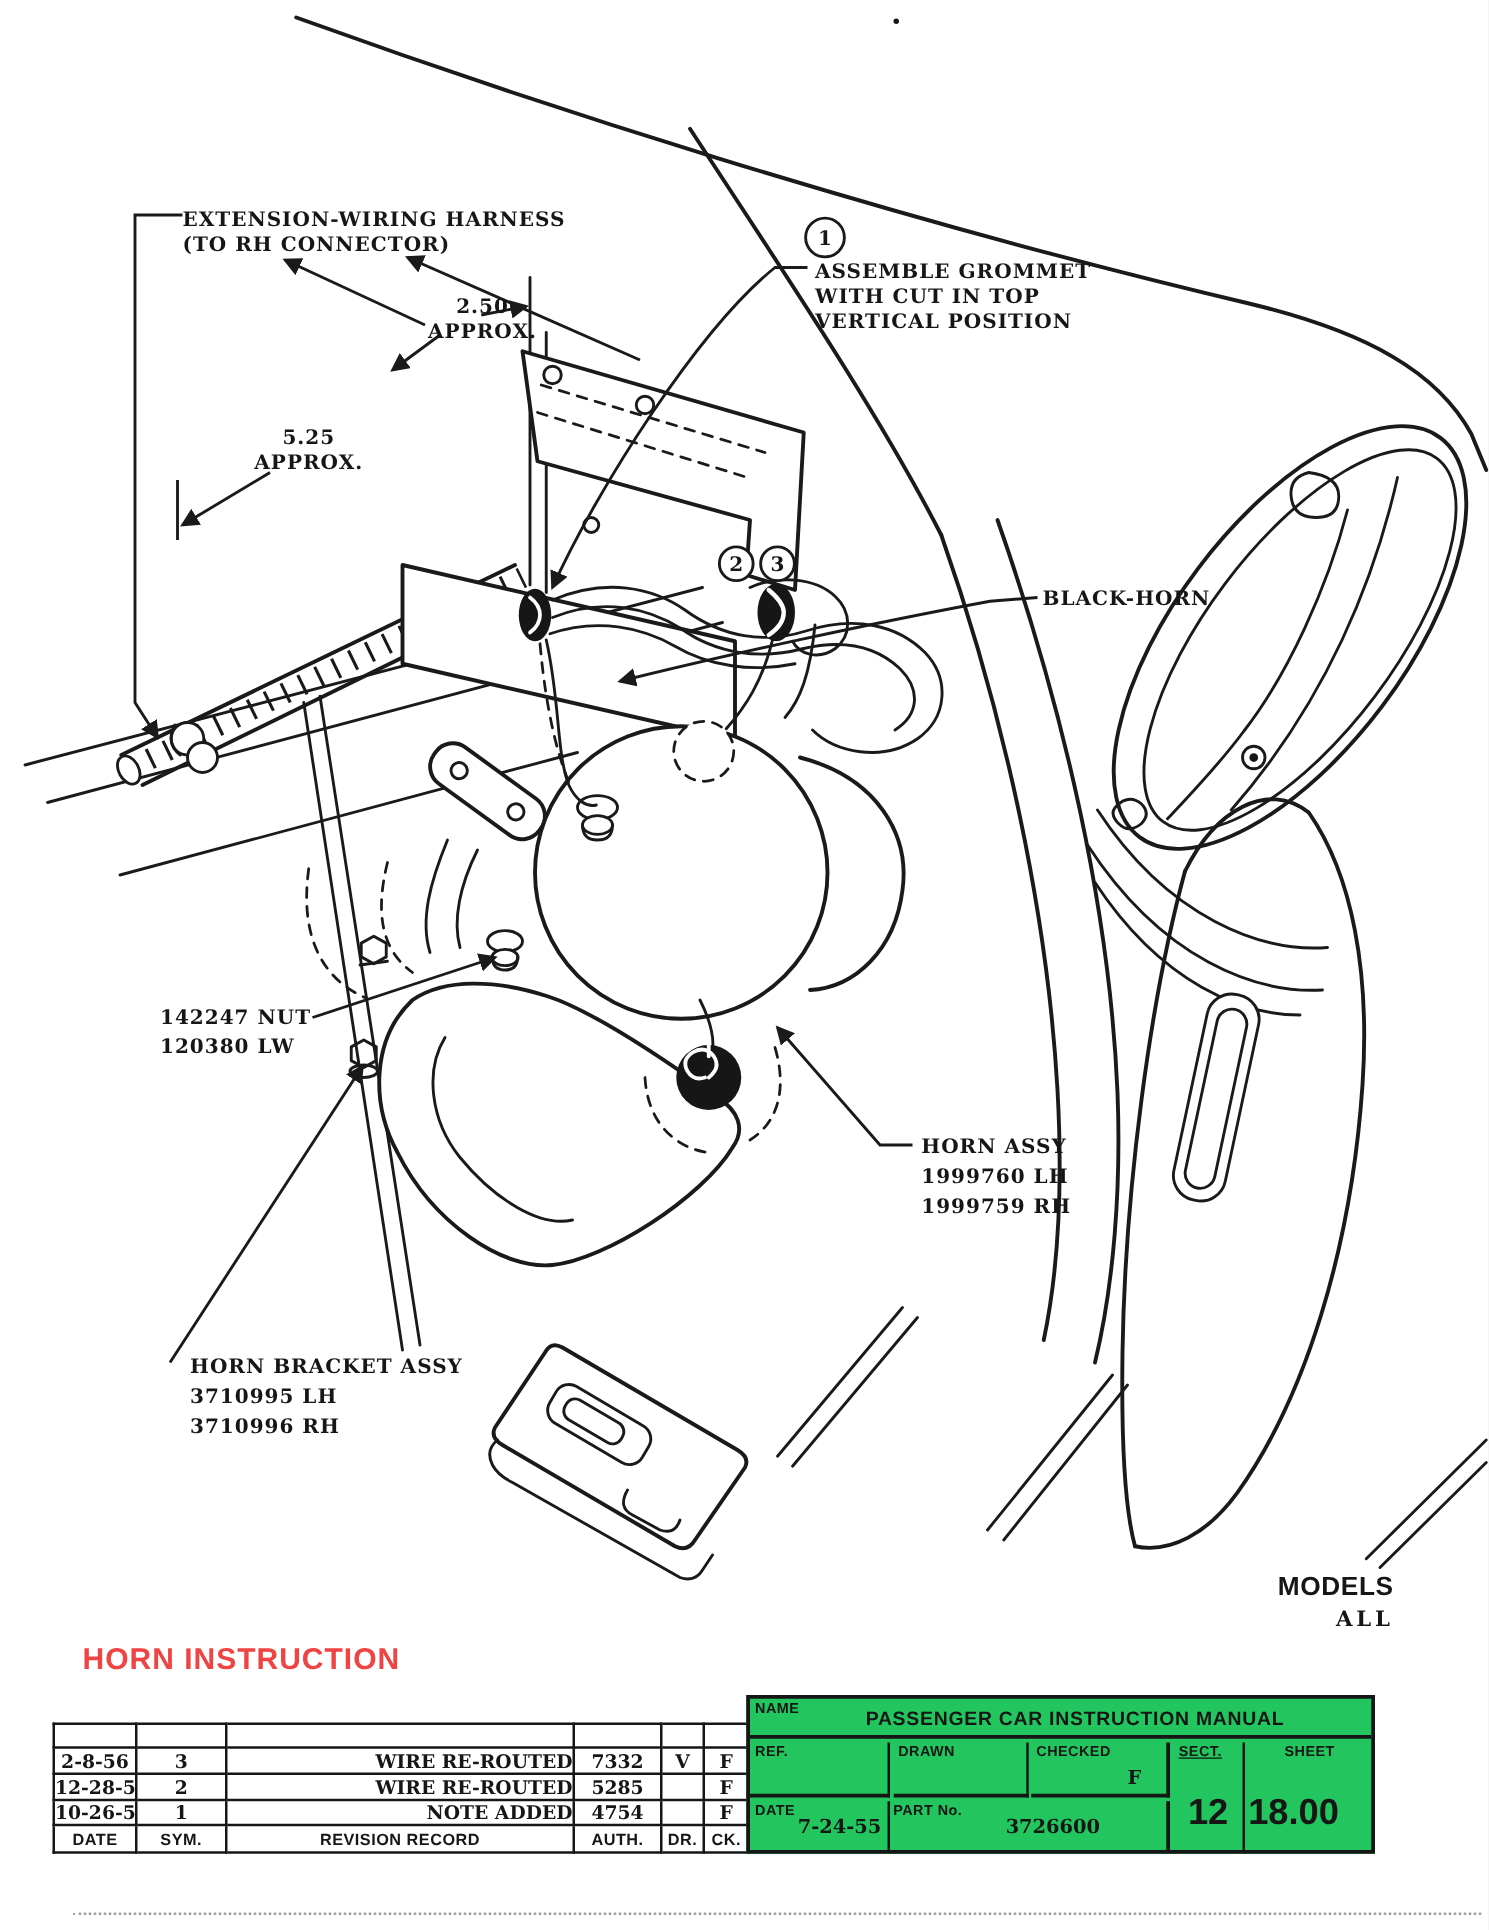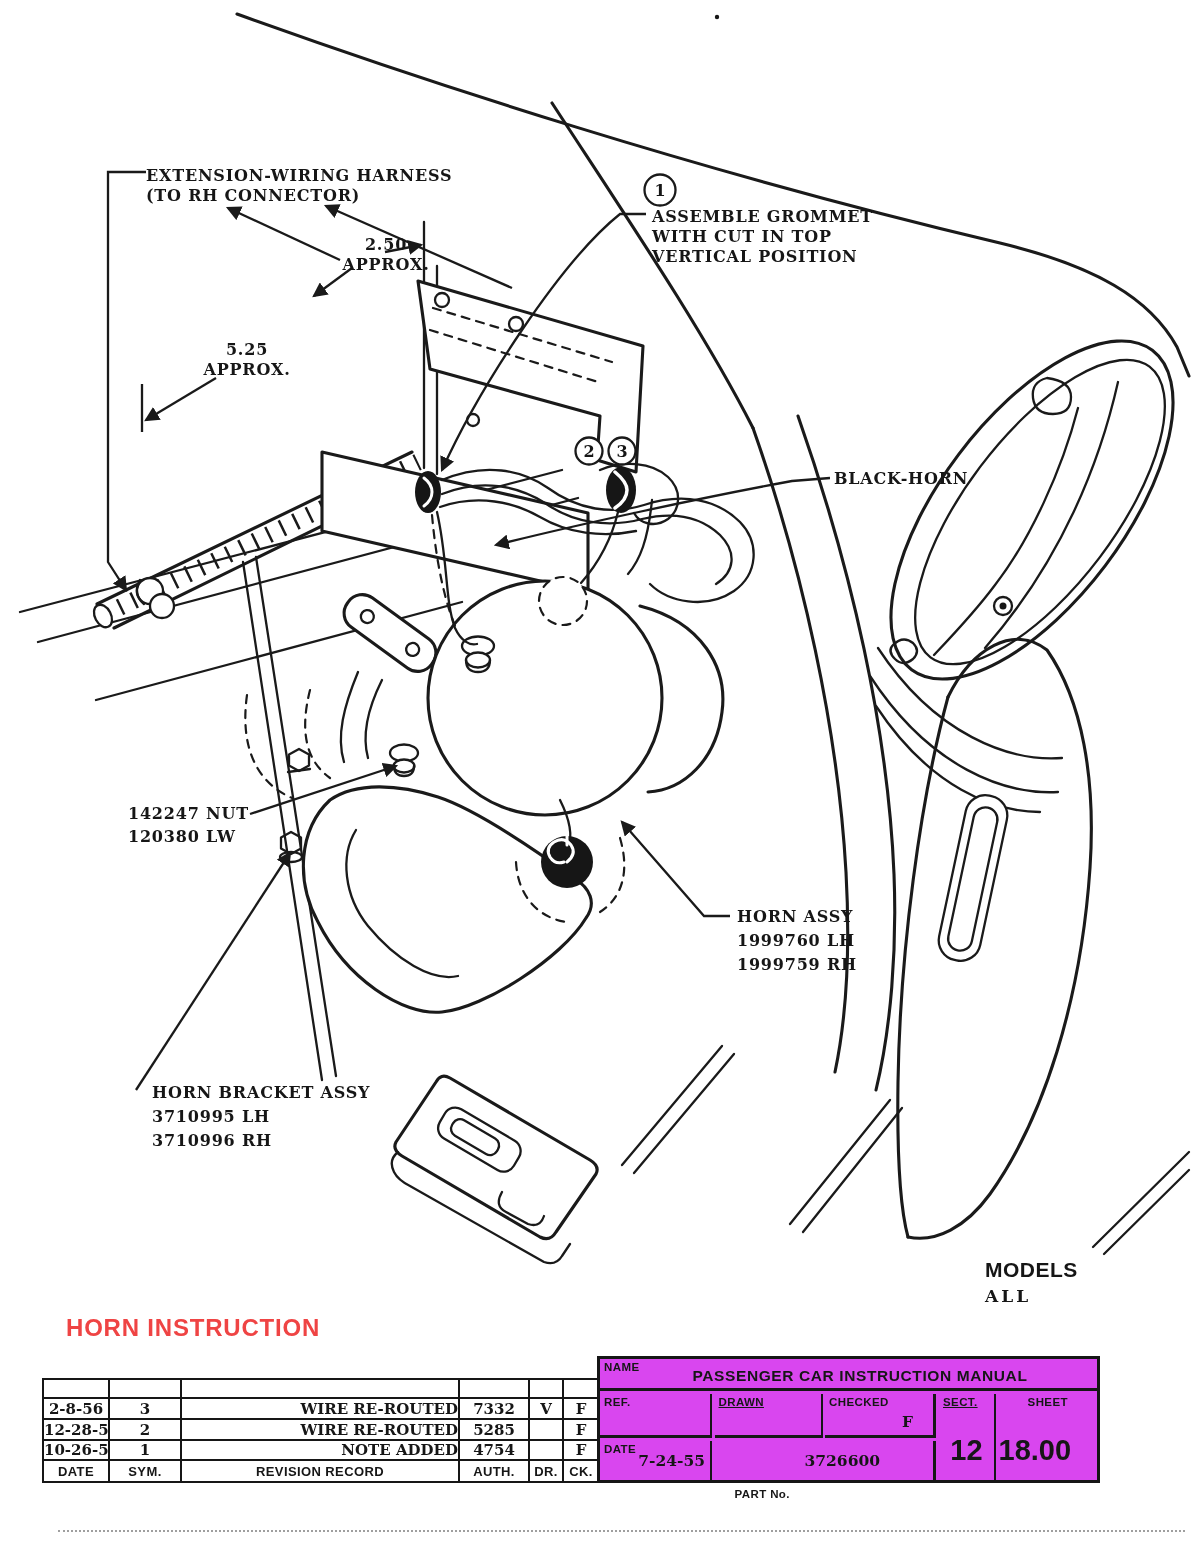--- a/index.html
+++ b/index.html
@@ -12,31 +12,31 @@
   .s2{stroke:#1a1a1a;stroke-width:2.3;fill:none;stroke-linecap:round;stroke-linejoin:round;}
   .sd{stroke:#1a1a1a;stroke-width:2.2;fill:none;stroke-dasharray:8 7;stroke-linecap:round;}
   .fw{fill:#ffffff;}
   .fb{fill:#161616;stroke:none;}
   .wht{stroke:#ffffff;fill:none;stroke-linecap:round;}
   .ldr{stroke:#1a1a1a;stroke-width:2.3;fill:none;marker-end:url(#arr);}
   .plain{stroke:#1a1a1a;stroke-width:2.3;fill:none;}
   
   .hdr-title{position:absolute;left:66px;top:1314px;font:bold 24px "Liberation Sans",sans-serif;
              letter-spacing:.8px;color:#ef4444;}
-  .models{position:absolute;left:985px;top:1258px;width:130px;text-align:left;}
+  .models{position:absolute;left:985px;top:1258px;width:130px;text-align:right;}
   .models .m1{font:bold 21px "Liberation Sans",sans-serif;letter-spacing:.5px;}
   .models .m2{font:bold 17px "DejaVu Serif",serif;letter-spacing:3px;margin-top:4px;}
   table.rev{position:absolute;left:42px;top:1378px;width:556px;height:103px;border-collapse:collapse;
             table-layout:fixed;}
   table.rev td{border:2.5px solid #161616;font:bold 15px "DejaVu Serif",serif;text-align:center;
                padding:0;white-space:nowrap;overflow:hidden;}
   table.rev td.rec{text-align:right;padding-left:8px;}
   table.rev tr.hd td{font:bold 13px "Liberation Sans",sans-serif;letter-spacing:.4px;}
   .tblock{position:absolute;left:597px;top:1356px;width:503px;height:127px;border:3px solid #161616;
-          box-sizing:border-box;background:#d946ef;}
+          box-sizing:border-box;background:#22c55e;}
   .tb-abs{position:absolute;box-sizing:border-box;}
   .tb-lab{font:bold 11.5px "Liberation Sans",sans-serif;letter-spacing:.4px;}
   .tb-val{font:bold 15.5px "DejaVu Serif",serif;}
   .tb-big{font:bold 29px "Liberation Sans",sans-serif;}
   .dotline{position:absolute;left:58px;top:1530px;width:1127px;height:0;
            border-top:2px dotted #8f8f8f;opacity:.85;}
 </style>
 </head>
 <body>
 
@@ -325,35 +325,35 @@
       <span class="tb-lab" style="position:absolute;left:4px;top:2px;">NAME</span>
       <div style="position:absolute;left:40px;top:8px;width:440px;text-align:center;
                   font:bold 15.5px 'Liberation Sans',sans-serif;letter-spacing:.6px;">PASSENGER CAR INSTRUCTION MANUAL</div>
     </div>
 
     <div class="tb-abs" style="left:0;top:35px;width:112px;height:44px;border-right:2.5px solid #161616;border-bottom:3px solid #161616;">
       <span class="tb-lab" style="position:absolute;left:4px;top:2px;">REF.</span>
     </div>
 
     <div class="tb-abs" style="left:114.5px;top:35px;width:108px;height:44px;border-right:2.5px solid #161616;border-bottom:3px solid #161616;">
-      <span class="tb-lab" style="position:absolute;left:4px;top:2px;text-decoration:underline;">DRAWN</span>
+      <span class="tb-lab" style="position:absolute;left:4px;top:2px;">DRAWN</span>
     </div>
 
     <div class="tb-abs" style="left:225px;top:35px;width:111px;height:44px;border-right:3px solid #161616;border-bottom:3px solid #161616;">
       <span class="tb-lab" style="position:absolute;left:4px;top:2px;">CHECKED</span>
       <span class="tb-val" style="position:absolute;right:20px;bottom:4px;">F</span>
     </div>
 
     <div class="tb-abs" style="left:0;top:82px;width:112px;height:39px;border-right:2.5px solid #161616;">
       <span class="tb-lab" style="position:absolute;left:4px;top:2px;">DATE</span>
       <span class="tb-val" style="position:absolute;right:5px;top:10px;">7-24-55</span>
     </div>
 
     <div class="tb-abs" style="left:114.5px;top:82px;width:221.5px;height:39px;border-right:3px solid #161616;">
-      <span class="tb-lab" style="position:absolute;left:20px;top:2px;margin-top:45px;">PART No.</span>
+      <span class="tb-lab" style="position:absolute;left:0;top:2px;">PART No.</span>
       <span class="tb-val" style="position:absolute;left:90px;top:10px;">3726600</span>
     </div>
 
     <div class="tb-abs" style="left:339px;top:35px;width:57px;height:86px;border-right:2.5px solid #161616;">
       <span class="tb-lab" style="position:absolute;left:4px;top:2px;text-decoration:underline;">SECT.</span>
       <div class="tb-big" style="position:absolute;left:0;top:40px;width:100%;text-align:center;">12</div>
     </div>
 
     <div class="tb-abs" style="left:398.5px;top:35px;width:98.5px;height:86px;">
       <span class="tb-lab" style="position:absolute;left:0;top:2px;width:100%;text-align:center;">SHEET</span>

